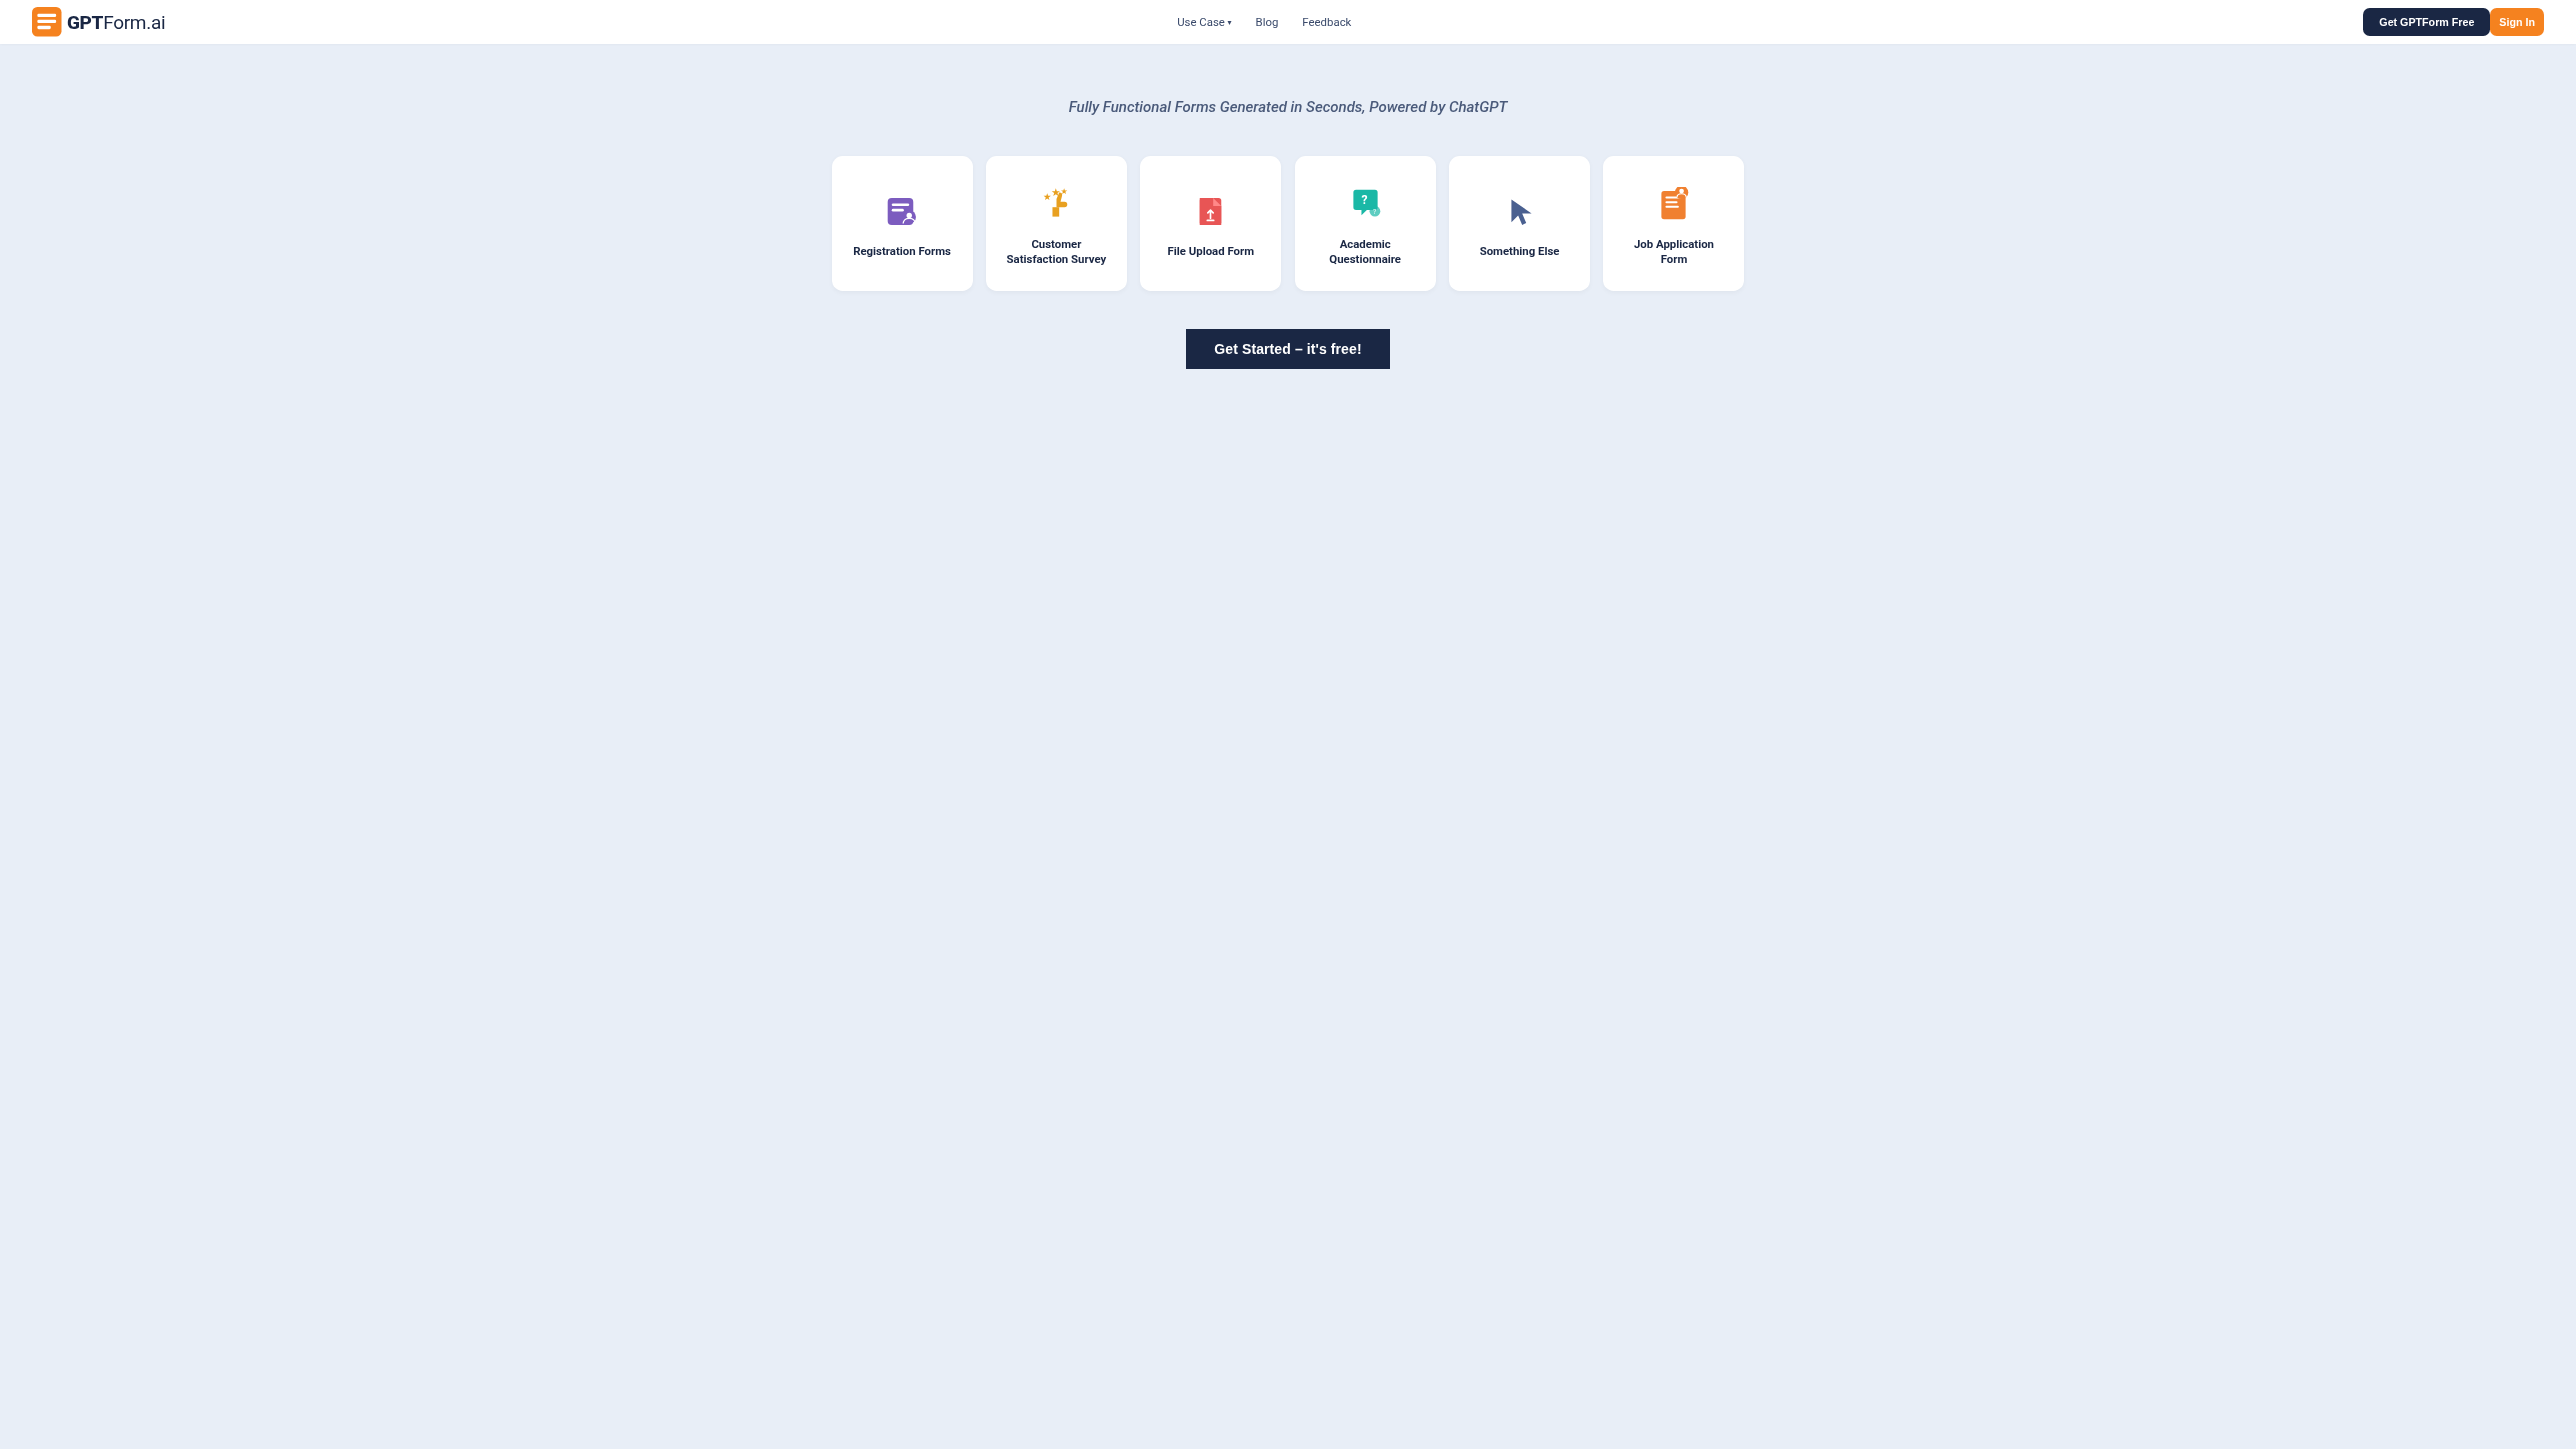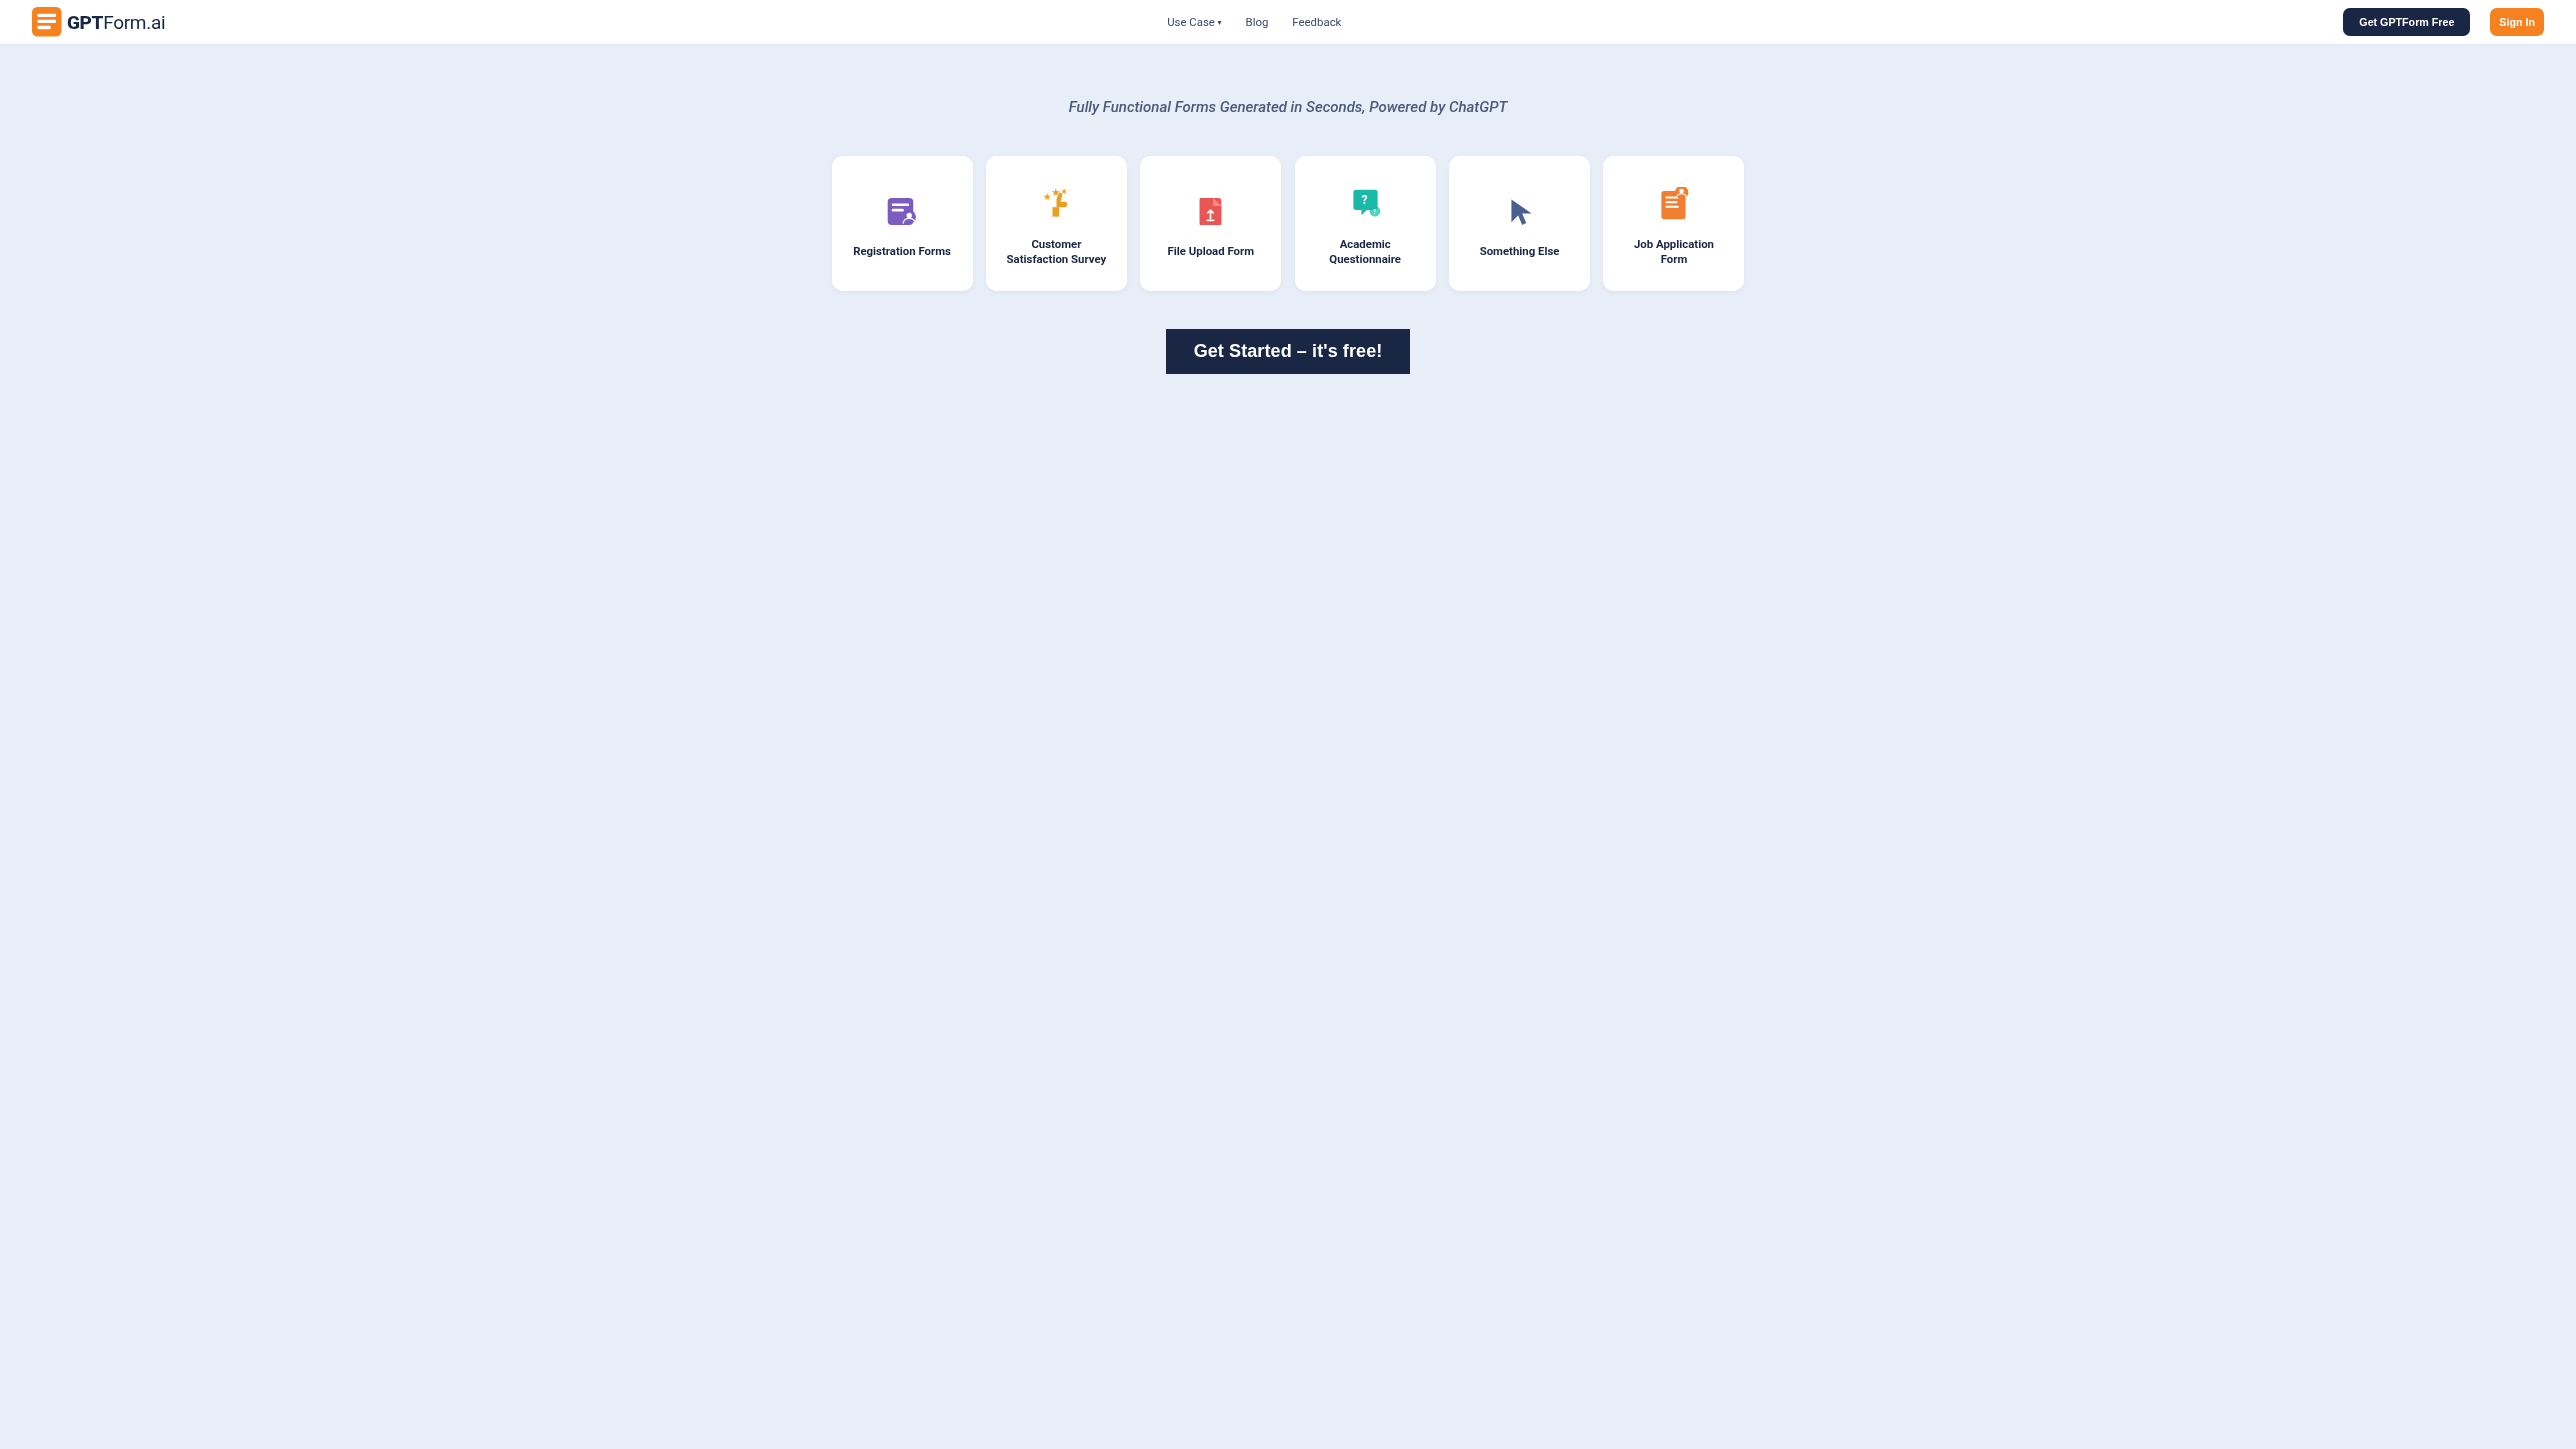--- a/index.html
+++ b/index.html
@@ -75,21 +75,21 @@
     }
 
     .nav-link-dropdown .chevron {
       font-size: 8px;
       color: #3a4a6b;
     }
 
     .nav-actions {
       display: flex;
       align-items: center;
-      gap: 20px;
+      gap: 0;
     }
 
     .btn-get-free {
       background-color: #1a2744;
       color: #ffffff;
       border: none;
       border-radius: 6.7px;
       padding: 8px 16px;
       font-size: 10.7px;
       font-weight: 600;
@@ -183,21 +183,21 @@
       display: flex;
       justify-content: center;
     }
 
     .btn-get-started {
       background-color: #1a2744;
       color: #ffffff;
       border: none;
       border-radius: 0;
       padding: 12px 28px;
-      font-size: 18px;
+      font-size: 14px;
       font-weight: 600;
       cursor: pointer;
       letter-spacing: 0.1px;
     }
 
     
     .icon-registration {
       color: #7c5cbf;
     }
     .icon-satisfaction {

